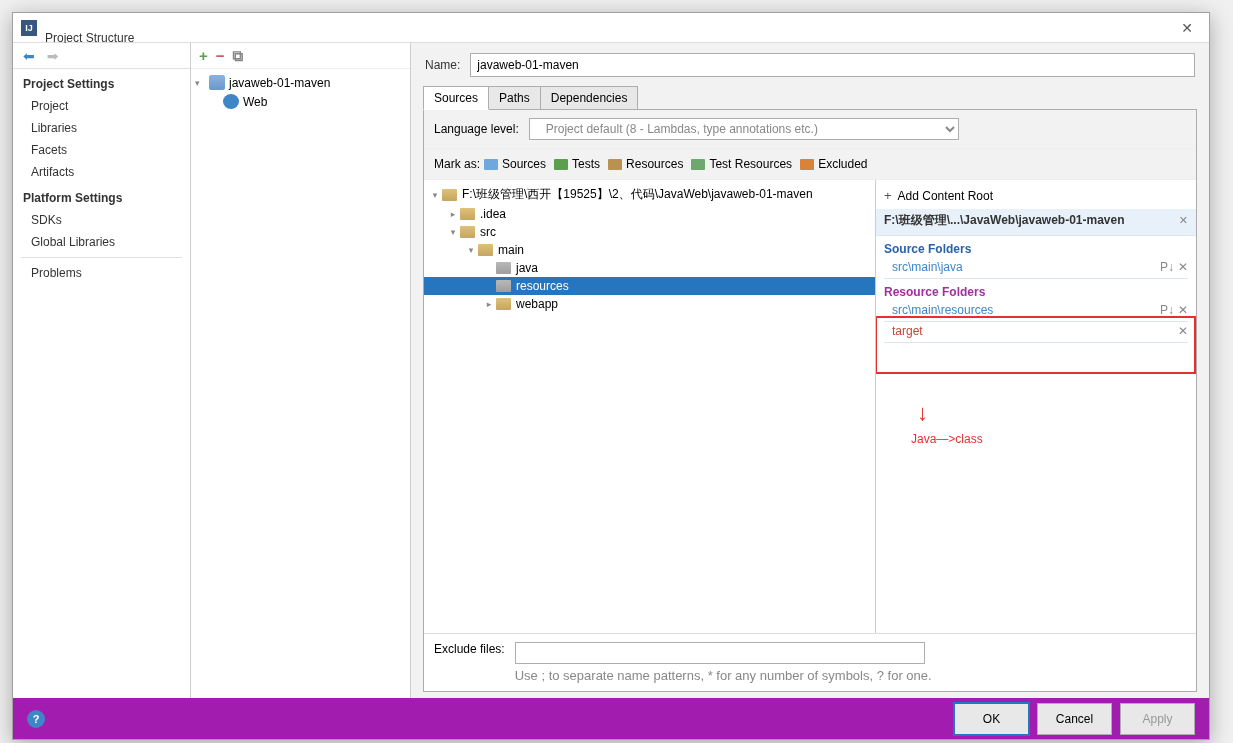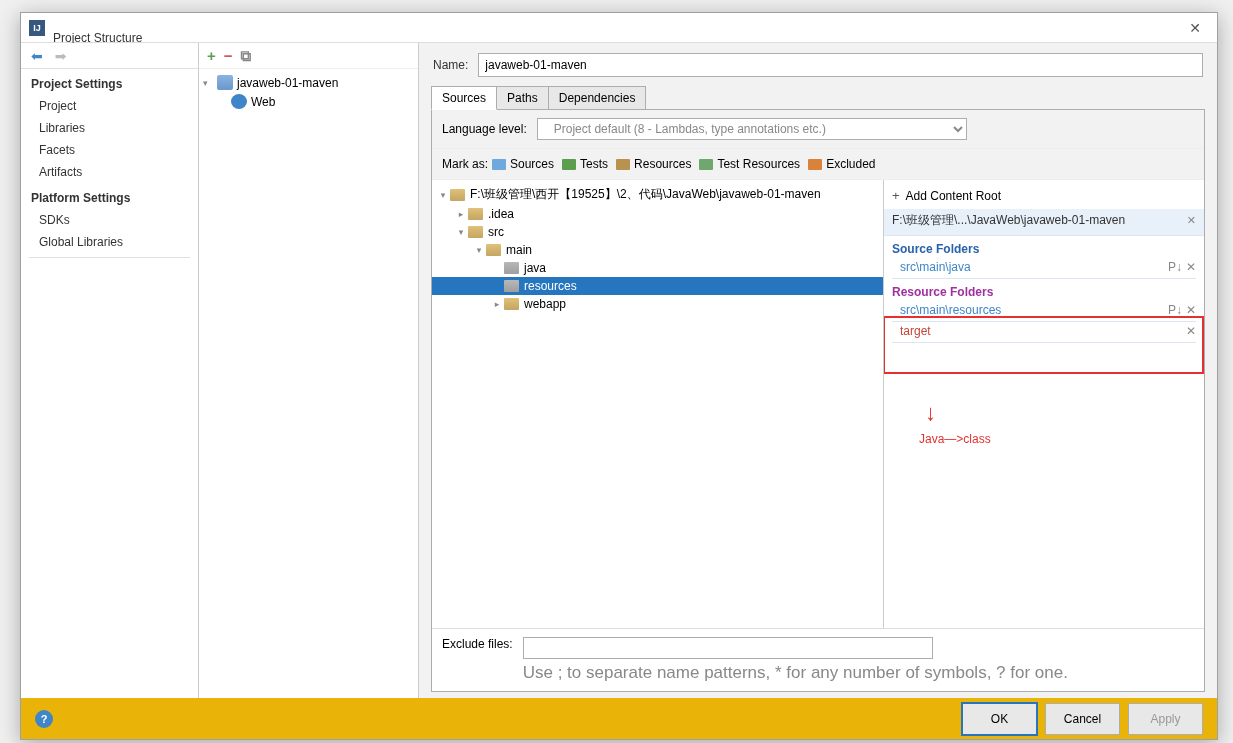--- a/index.html
+++ b/index.html
@@ -1,17 +1,17 @@
 <!DOCTYPE html>
 <html><head>
 <meta charset="utf-8">
 <style>
 * { margin:0; padding:0; box-sizing:border-box; font-family:"Segoe UI","Microsoft YaHei",Arial,sans-serif; font-size:12px; }
 body { background:#f0f0f0; width:1233px; height:743px; position:relative; }
-.dialog { position:absolute; left:20px; top:12px; width:1198px; height:728px; background:#eab308; border:1px solid #a0a0a0; box-shadow:0 4px 20px rgba(0,0,0,0.3); }
+.dialog { position:absolute; left:12px; top:12px; width:1198px; height:728px; background:#a21caf; border:1px solid #a0a0a0; box-shadow:0 4px 20px rgba(0,0,0,0.3); }
 .titlebar { height:30px; display:flex; align-items:center; padding:0 8px; background:#fff; border-bottom:1px solid #ddd; }
 .titlebar .icon { width:16px; height:16px; background:#365880; display:inline-flex; align-items:center; justify-content:center; margin-right:8px; color:#fff; font-weight:bold; font-size:9px; }
 .titlebar .title { flex:1; color:#333;margin-top:21px; }
 .titlebar .close { font-size:14px; color:#555; cursor:pointer; padding:4px 8px; }
 .body { display:flex; height:655px; }
 .sidebar { width:178px; border-right:1px solid #ccc; background:#fff; display:flex; flex-direction:column; }
 .nav-btns { height:26px; display:flex; align-items:center; padding:4px 6px; gap:4px; border-bottom:1px solid #e0e0e0; }
 .nav-arrow { color:#3e86c7; font-size:14px; padding:2px 4px; cursor:pointer; }
 .nav-arrow.dis { color:#bbb; }
 .section-hdr { padding:8px 10px 4px; font-weight:bold; color:#333; }
@@ -48,36 +48,36 @@
 .ft-row { display:flex; align-items:center; padding:2px 4px; cursor:pointer; }
 .ft-row.sel { background:#2675bf; color:#fff; }
 .ft-row .chev { width:14px; text-align:center; color:#888; font-size:9px; }
 .ft-row .fic { width:15px; height:12px; margin-right:5px; }
 .fold { background:linear-gradient(#e0c178,#c4a562); border-radius:1px; }
 .fold-gray { background:linear-gradient(#b8b8b8,#9e9e9e); border-radius:1px; }
 .side-panel { width:320px; padding:6px 8px; overflow:auto; position:relative; }
 .sp-hdr { display:flex; align-items:center; padding:2px 0 6px; }
 .sp-hdr span:first-child { font-size:13px; margin-right:6px; color:#555; }
 .sp-path-row { display:flex; align-items:center; justify-content:space-between; padding:3px 0 6px; border-bottom:1px solid #dde6f0; }
-.sp-path-row .path { font-weight:normal; color:#333; }
+.sp-path-row .path { font-weight:bold; color:#333; }
 .sp-path-row .rm { color:#888; cursor:pointer; font-size:11px; }
 .sect-title { font-weight:bold; padding:6px 0 2px; }
 .sect-title.src { color:#2862a8; }
 .sect-title.res { color:#a030a0; }
 .sect-title.exc { color:#c74434; }
 .sect-item { display:flex; align-items:center; justify-content:space-between; padding:2px 0 4px 8px; border-bottom:1px solid #dde6f0; }
 .sect-item .p { color:#3e86c7; }
 .sect-item.exc .p { color:#c74434; }
 .sect-item .acts { color:#888; font-size:10px; display:flex; gap:4px; }
 .red-box { position:absolute; left:-1px; width:321px; top:136px; height:58px; border:2px solid #e63030; pointer-events:none; }
 .annot { position:absolute; left:35px; top:220px; color:#e63030; font-size:14px; }
 .annot-arrow { display:block; font-size:22px; margin-bottom:4px; margin-left:6px; }
 .exclude-row { padding:8px 10px; display:flex; align-items:flex-start; gap:10px; border-top:1px solid #ddd; }
 .exclude-row input { border:1px solid #adadad; height:22px; padding:0 4px; width:410px; }
-.exclude-row .hint { color:#888; margin-top:4px; font-size:17px; }
+.exclude-row .hint { color:#888; margin-top:4px; font-size:13px; }
 .footer { height:42px; display:flex; align-items:center; padding:0 14px; }
 .help { width:18px; height:18px; border-radius:50%; background:#3e86c7; color:#fff; display:inline-flex; align-items:center; justify-content:center; font-weight:bold; font-size:11px; }
 .footer-btns { margin-left:auto; display:flex; gap:8px; }
 .footer-btns button { width:75px; height:32px; border:1px solid #adadad; background:#e8e8e8; cursor:pointer; }
 .footer-btns button.primary { border:1px solid #2675bf; outline:1px solid #2675bf; }
 .footer-btns button:disabled { color:#999; }
 .watermark { position:absolute; right:16px; bottom:18px; color:#d0d0d0; font-size:13px; pointer-events:none; }
 </style>
 </head>
 <body>
@@ -98,20 +98,21 @@
       </div>
       <div class="section-hdr">Project Settings</div>
       <div class="sidebar-item">Project</div>
       <div class="sidebar-item">Libraries</div>
       <div class="sidebar-item">Facets</div>
       <div class="sidebar-item">Artifacts</div>
       <div class="section-hdr">Platform Settings</div>
       <div class="sidebar-item">SDKs</div>
       <div class="sidebar-item">Global Libraries</div>
       <div class="divider"></div>
+      <div class="sidebar-item">Problems</div>
     </div>
 
     <div class="modules-panel">
       <div class="mod-toolbar">
         <span class="tb-btn tb-add">+</span>
         <span class="tb-btn tb-remove">−</span>
         <span class="tb-btn tb-copy">⧉</span>
       </div>
       <div class="tree">
         <div class="tree-row">

